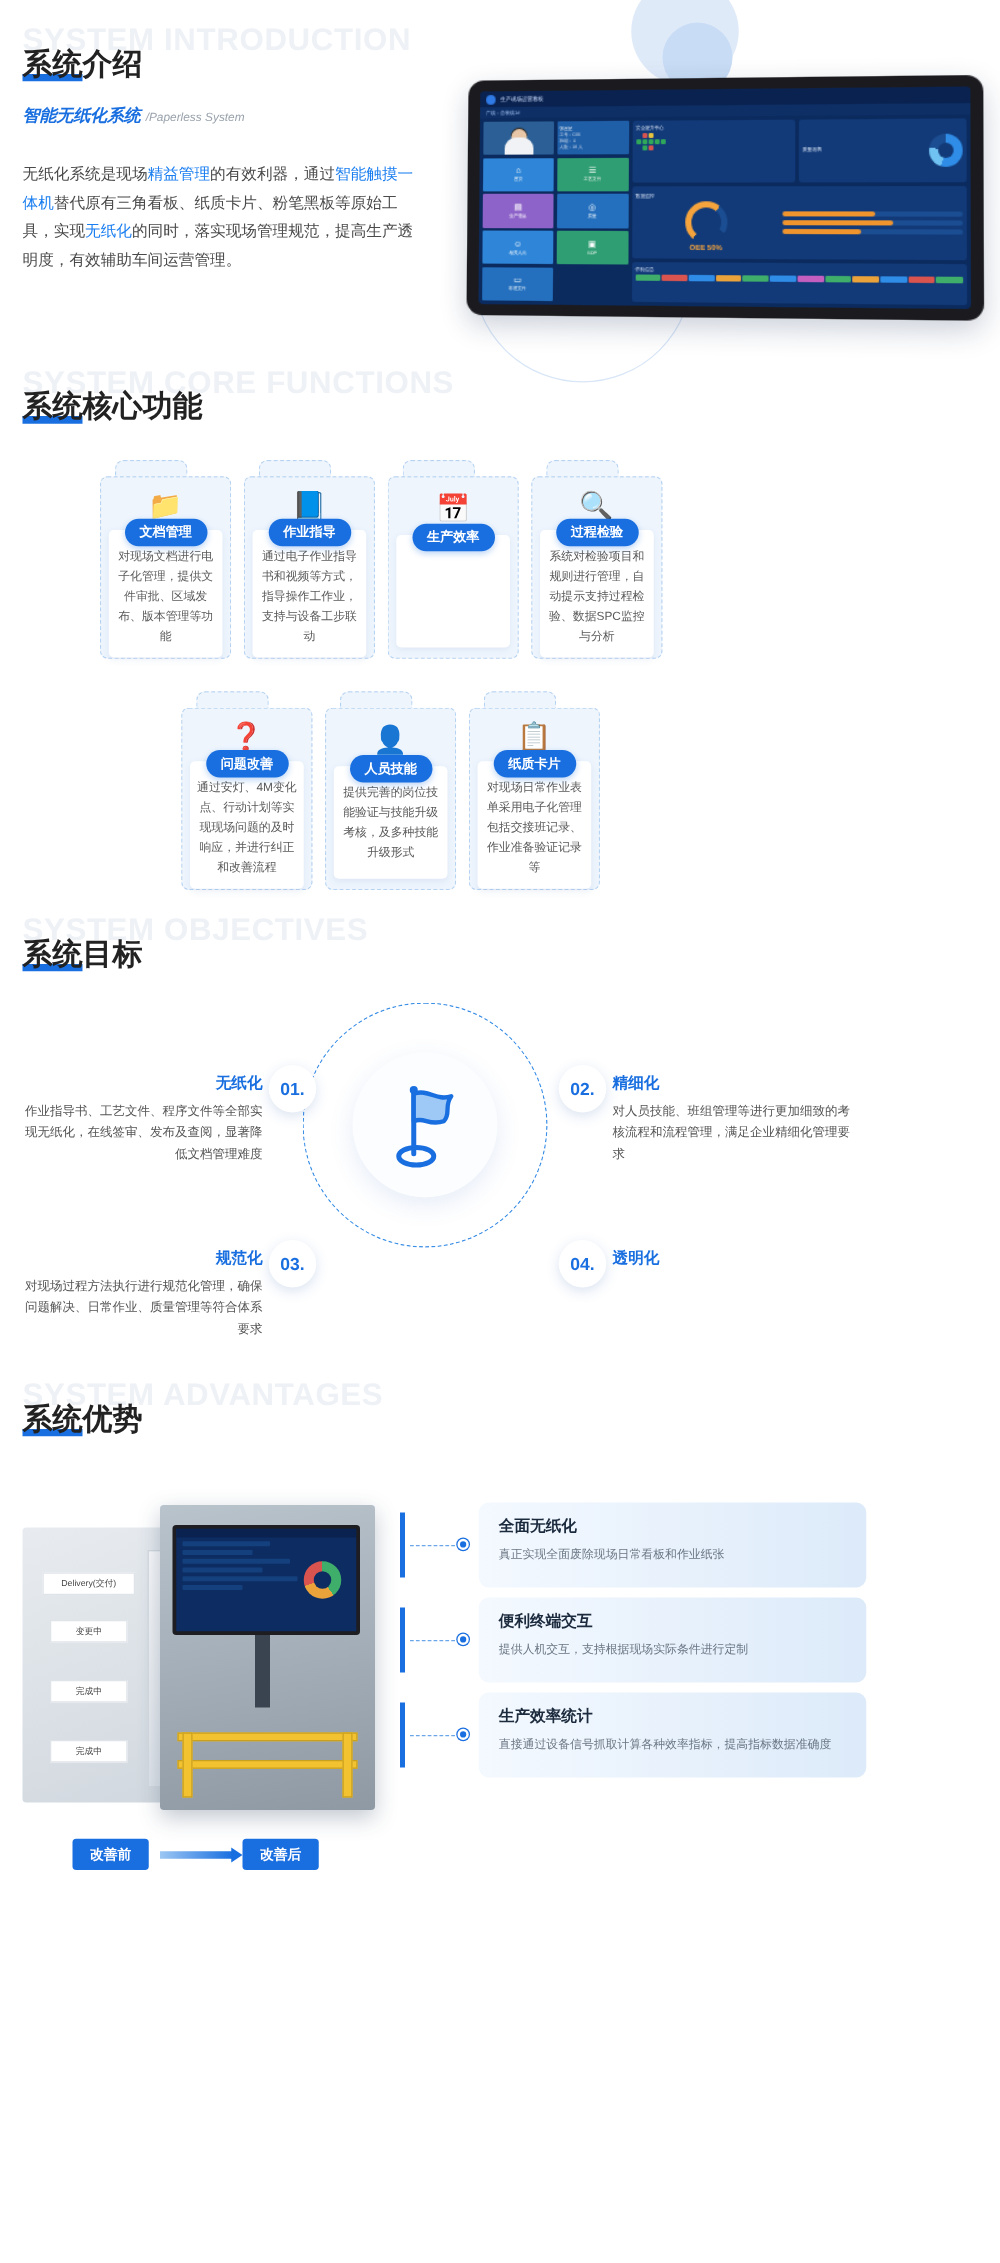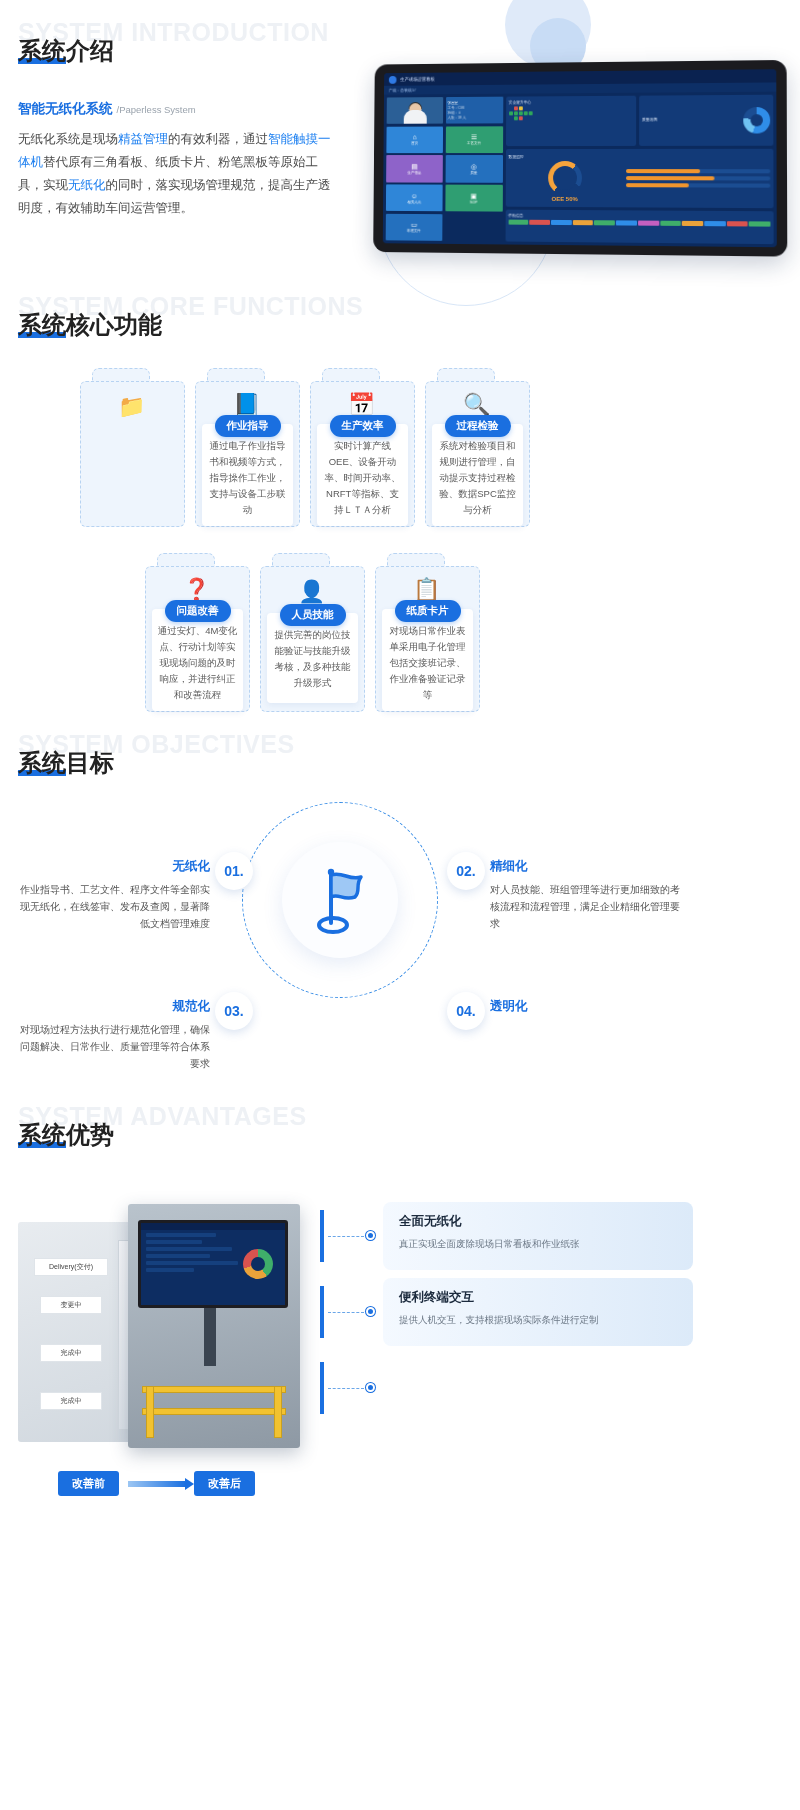--- a/index.html
+++ b/index.html
@@ -34,22 +34,22 @@
     font-size:24px; font-weight:bold; color:#222; white-space:nowrap;
     z-index:2;
   }
   .sec-head .cn .hl {
     background:linear-gradient(to top,#1a6fe0 0 6px, transparent 6px);
     padding-bottom:0;
   }
 
   
   #intro-sub {
-    position:absolute; left:18px; top:100px;
-    font-size:13.5px; font-weight:bold; color:#1a6fe0;
+    position:absolute; left:18px; top:84px;
+    font-size:13.5px; font-weight:bold; color:#1a6fe0;font-style:italic;
   }
   #intro-sub .en {
     font-size:9.5px; font-weight:normal; color:#9aa3ad; margin-left:4px;
   }
   #intro-body {
     position:absolute; left:18px; top:128px; width:320px;
     font-size:12.5px; line-height:23px; color:#4a4a4a;
   }
   #intro-body b { color:#1a7ef0; font-weight:normal; }
 
@@ -368,39 +368,42 @@
 <div class="sec-head" style="left:0;top:292px;">
   <div class="ghost">SYSTEM CORE FUNCTIONS</div>
   <div class="cn"><span class="hl">系统</span><span>核心功能</span></div>
 </div>
 
 <div id="fn-row1">
     <div class="fcard">
       <div class="tab"></div>
       <div class="shell">
         <div class="icon" style="font-size:22px;">📁</div>
+        <div class="inner">
+          <div class="badge">文档管理</div>
+          <div class="desc">对现场文档进行电子化管理，提供文件审批、区域发布、版本管理等功能</div>
+        </div>
       </div>
     </div>
     <div class="fcard">
       <div class="tab"></div>
       <div class="shell">
         <div class="icon" style="font-size:22px;">📘</div>
         <div class="inner">
           <div class="badge">作业指导</div>
           <div class="desc">通过电子作业指导书和视频等方式，指导操作工作业，支持与设备工步联动</div>
         </div>
       </div>
     </div>
     <div class="fcard">
       <div class="tab"></div>
       <div class="shell">
         <div class="icon" style="font-size:22px;">📅</div>
         <div class="inner">
           <div class="badge">生产效率</div>
-          <div class="desc">实时计算产线OEE、设备开动率、时间开动率、NRFT等指标、支持ＬＴＡ分析</div>
         </div>
       </div>
     </div>
     <div class="fcard">
       <div class="tab"></div>
       <div class="shell">
         <div class="icon" style="font-size:22px;">🔍</div>
         <div class="inner">
           <div class="badge">过程检验</div>
           <div class="desc">系统对检验项目和规则进行管理，自动提示支持过程检验、数据SPC监控与分析</div>
@@ -523,17 +526,21 @@
     <div class="adv-bar" style="top: 106px;"></div>
     <div class="adv-line" style="top: 132px;"></div>
     <div class="adv-dot" style="top: 127px;"></div>
     <div class="adv-card" style="top: 98px;">
       <div class="t">便利终端交互</div>
       <div class="d">提供人机交互，支持根据现场实际条件进行定制</div>
     </div>
     <div class="adv-bar" style="top: 182px;"></div>
     <div class="adv-line" style="top: 208px;"></div>
     <div class="adv-dot" style="top: 203px;"></div>
+    <div class="adv-card" style="top: 174px;">
+      <div class="t">生产效率统计</div>
+      <div class="d">直接通过设备信号抓取计算各种效率指标，提高指标数据准确度</div>
+    </div>
   </div>
 
 <div class="btn-pill" style="left:58px;top:1471px;">改善前</div>
 <div id="arrow-mid"></div>
 <div class="btn-pill" style="left:194px;top:1471px;">改善后</div>
 
 </body></html>

